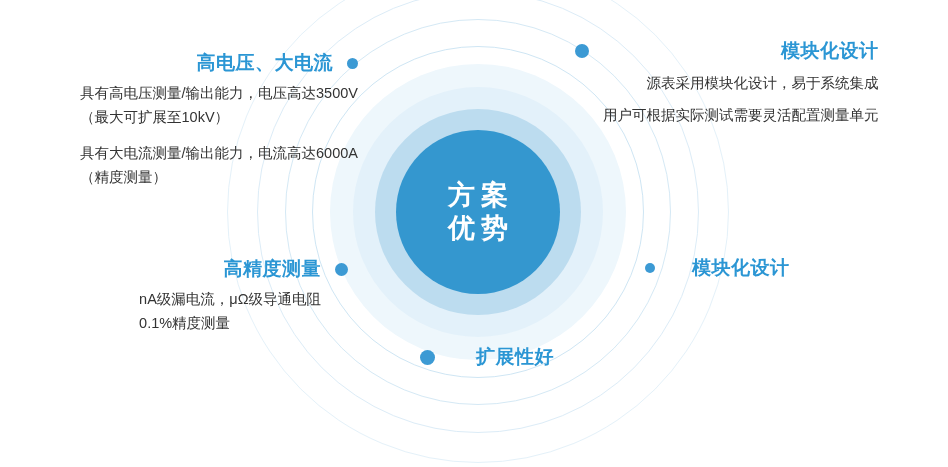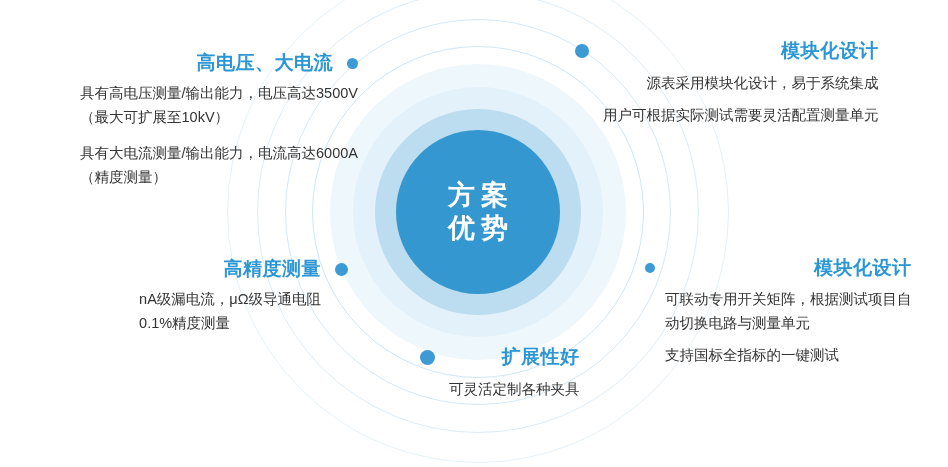--- a/index.html
+++ b/index.html
@@ -173,30 +173,24 @@
       <div class="feature-line">nA级漏电流，μΩ级导通电阻</div>
       <div class="feature-line" style="">0.1%精度测量</div>
     </div>
   </div>
 
   <div class="feature align-left" id="feat-efficiency">
     <div class="feature-head">
       <span class="dot"></span>
       <span class="feature-title">模块化设计</span>
     </div>
-    <div class="feature-body" style="padding-left:20px;">
-      <div class="feature-line">可联动专用开关矩阵，根据测试项目自</div>
-      <div class="feature-line">动切换电路与测量单元</div>
-      <div class="feature-line" style="margin-top:8px;">支持国标全指标的一键测试</div>
-    </div>
   </div>
 
   <div class="feature align-left" id="feat-scalability">
     <div class="feature-head">
       <span class="dot"></span>
       <span class="feature-title">扩展性好</span>
     </div>
     <div class="feature-body">
-      <div class="feature-line" style="margin-top:8px;">可灵活定制各种夹具</div>
     </div>
   </div>
 
 </div>
 
 </body></html>

